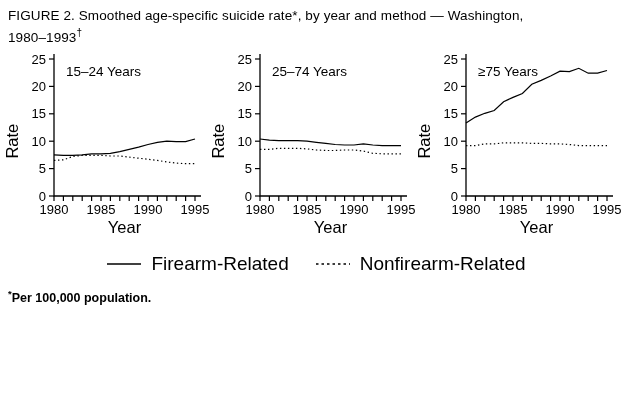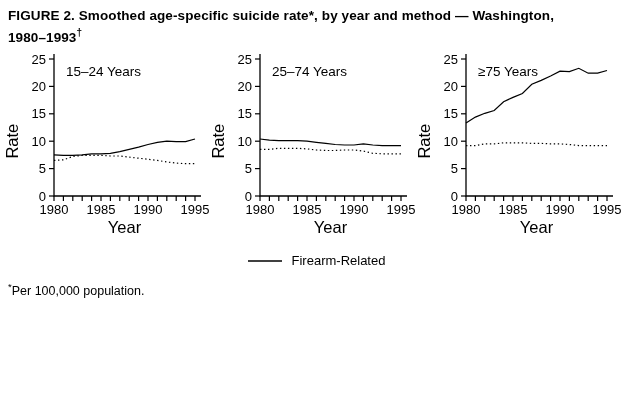--- a/index.html
+++ b/index.html
@@ -3,40 +3,40 @@
 <meta charset="utf-8">
 <style>
   html,body{margin:0;padding:0;}
   body{
     width:632px;height:409px;background:#ffffff;color:#000;
     font-family:"Liberation Sans", sans-serif;
     overflow:hidden;position:relative;
   }
   .figure-title{
     padding:7px 10px 0 8px;
-    font-size:13.5px;font-weight:bold;line-height:1.4;
+    font-size:13.5px;font-weight:normal;line-height:1.4;
     letter-spacing:0.1px;
   }
   .figure-title sup{font-size:10px;}
   .charts-row{
     display:flex;flex-direction:row;
     padding-left:4px;margin-top:2px;
   }
   .chart-block{width:206px;height:192px;}
   svg text{fill:#000;}
   .legend-row{
     display:flex;justify-content:center;align-items:center;
     gap:26px;margin-top:12px;
   }
-  .legend-item{display:flex;align-items:center;gap:9px;font-size:13px;}
+  .legend-item{display:flex;align-items:center;gap:9px;font-size:19px;}
   .footnotes{
     margin:13px 0 0 8px;font-size:12.5px;line-height:1.2;
   }
   .footnotes sup{font-size:9.5px;}
-  .fn-line{margin:0 0 1px 0;}
+  .fn-line{margin:0 0 1px 0;font-weight:bold;}
 </style>
 </head>
 <body>
 
 <div class="figure-title">
   <span>FIGURE 2. Smoothed age-specific suicide rate*, by year and method — Washington,</span><br>
   <span>1980–1993</span><sup>†</sup>
 </div>
 
 <div class="charts-row">
@@ -162,17 +162,23 @@
     </svg>
 </div>
 
 <div class="legend-row">
   <div class="legend-item">
     <svg width="36" height="10">
         <line x1="1" y1="5" x2="35" y2="5" stroke="#000" stroke-width="1.3"></line>
       </svg>
     <span>Firearm-Related</span>
   </div>
+  <div class="legend-item">
+    <svg width="36" height="10">
+        <line x1="1" y1="5" x2="35" y2="5" stroke="#000" stroke-width="1.3" stroke-dasharray="2.5 3"></line>
+      </svg>
+    <span>Nonfirearm-Related</span>
+  </div>
 </div>
 
 <div class="footnotes">
   <div class="fn-line"><sup>*</sup><span>Per 100,000 population.</span></div>
 </div>
 
 </body></html>

